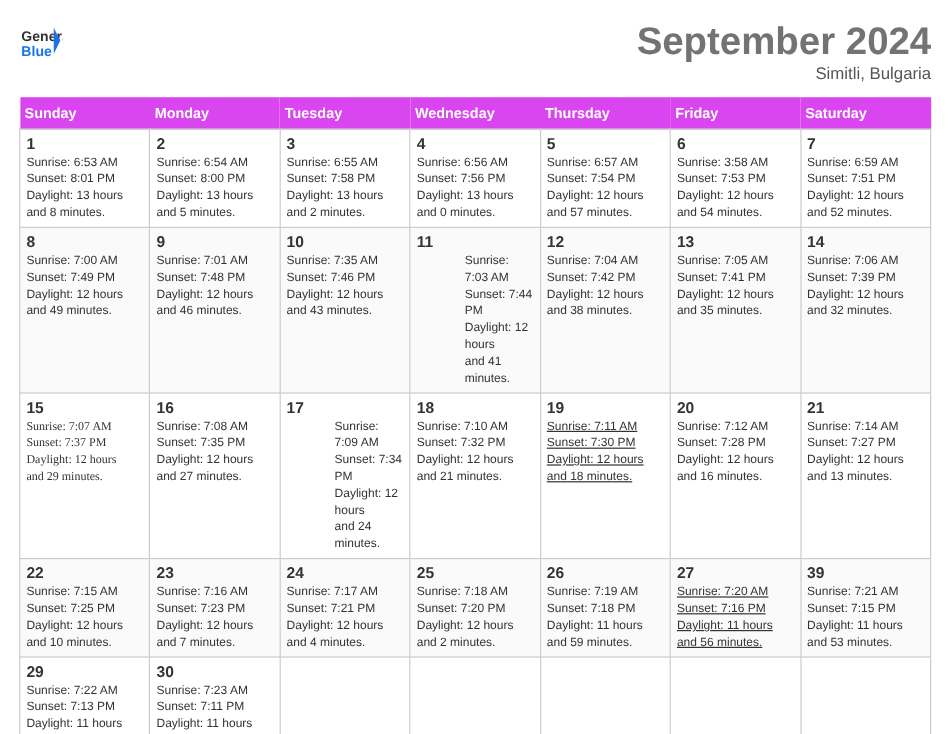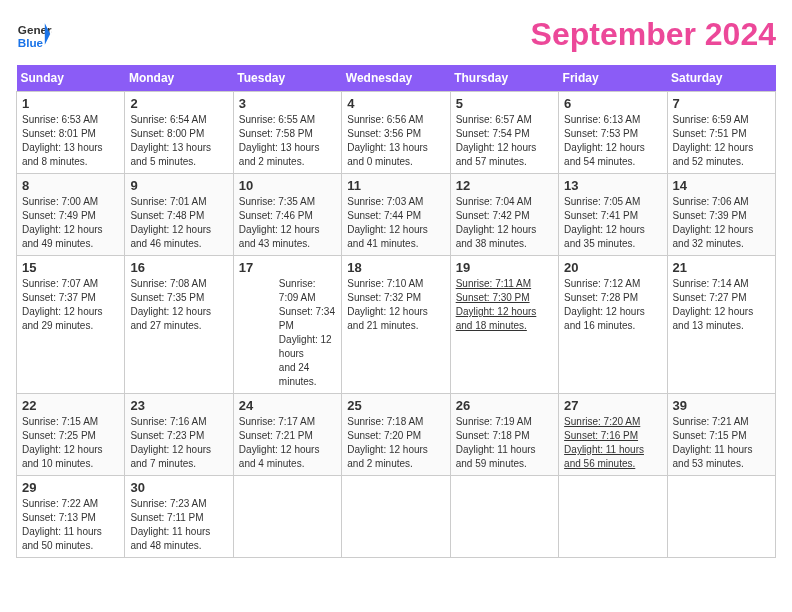--- a/index.html
+++ b/index.html
@@ -24,33 +24,33 @@
     .logo-icon {
       width: 36px;
       height: 36px;
     }
     .title-block {
       text-align: right;
     }
     .month-title {
       font-size: 32px;
       font-weight: bold;
-      color: #ec4899;
+      color: #737373;
     }
     .location {
       font-size: 14px;
       color: #555;
     }
     table {
       width: 100%;
       border-collapse: collapse;
       font-size: 11px;
     }
     thead th {
-      background-color: #8b5cf6;
+      background-color: #d946ef;
       color: #fff;
       padding: 6px 4px;
       text-align: left;
       font-size: 12px;
       font-weight: bold;
     }
     td {
       border: 1px solid #ccc;
       vertical-align: top;
       padding: 4px 5px;
@@ -88,20 +88,21 @@
 <div class="header">
   <div class="logo">
     <svg class="logo-icon" viewBox="0 0 40 40">
       <text x="2" y="20" font-size="13" font-weight="bold" fill="#333">General</text>
       <text x="2" y="34" font-size="13" font-weight="bold" fill="#1a73e8">Blue</text>
       <polygon points="32,8 38,20 32,32" fill="#1a73e8"></polygon>
     </svg>
   </div>
   <div class="title-block">
     <div class="month-title">September 2024</div>
+    <div class="location">Simitli, Bulgaria</div>
   </div>
 </div>
 
 <table>
   <thead>
     <tr>
 
     <th>Sunday</th>
         <th>Monday</th>
         <th>Tuesday</th>
@@ -130,34 +131,34 @@
         <td>
           <span class="day-num">3</span>
           <div class="day-info" style="white-space: pre-line;">Sunrise: 6:55 AM
 Sunset: 7:58 PM
 Daylight: 13 hours
 and 2 minutes.</div>
         </td>
         <td>
           <span class="day-num">4</span>
           <div class="day-info" style="white-space: pre-line;">Sunrise: 6:56 AM
-Sunset: 3:56 PM
+Sunset: 7:56 PM
 Daylight: 13 hours
 and 0 minutes.</div>
         </td>
         <td>
           <span class="day-num">5</span>
           <div class="day-info" style="white-space: pre-line;">Sunrise: 6:57 AM
 Sunset: 7:54 PM
 Daylight: 12 hours
 and 57 minutes.</div>
         </td>
         <td>
           <span class="day-num">6</span>
-          <div class="day-info" style="white-space: pre-line;">Sunrise: 6:13 AM
+          <div class="day-info" style="white-space: pre-line;">Sunrise: 3:58 AM
 Sunset: 7:53 PM
 Daylight: 12 hours
 and 54 minutes.</div>
         </td>
         <td>
           <span class="day-num">7</span>
           <div class="day-info" style="white-space: pre-line;">Sunrise: 6:59 AM
 Sunset: 7:51 PM
 Daylight: 12 hours
 and 52 minutes.</div>
@@ -180,21 +181,21 @@
         </td>
         <td>
           <span class="day-num">10</span>
           <div class="day-info" style="white-space: pre-line;">Sunrise: 7:35 AM
 Sunset: 7:46 PM
 Daylight: 12 hours
 and 43 minutes.</div>
         </td>
         <td>
           <span class="day-num">11</span>
-          <div class="day-info" style="white-space: pre-line;">Sunrise: 7:03 AM
+          <div class="day-info" style="white-space: pre-line; margin-left: 40px;">Sunrise: 7:03 AM
 Sunset: 7:44 PM
 Daylight: 12 hours
 and 41 minutes.</div>
         </td>
         <td>
           <span class="day-num">12</span>
           <div class="day-info" style="white-space: pre-line;">Sunrise: 7:04 AM
 Sunset: 7:42 PM
 Daylight: 12 hours
 and 38 minutes.</div>
@@ -210,21 +211,21 @@
           <span class="day-num">14</span>
           <div class="day-info" style="white-space: pre-line;">Sunrise: 7:06 AM
 Sunset: 7:39 PM
 Daylight: 12 hours
 and 32 minutes.</div>
         </td>
       </tr>
       <tr>
         <td>
           <span class="day-num">15</span>
-          <div class="day-info" style="white-space: pre-line;">Sunrise: 7:07 AM
+          <div class="day-info" style="white-space: pre-line; font-family: Liberation Serif, serif;">Sunrise: 7:07 AM
 Sunset: 7:37 PM
 Daylight: 12 hours
 and 29 minutes.</div>
         </td>
         <td>
           <span class="day-num">16</span>
           <div class="day-info" style="white-space: pre-line;">Sunrise: 7:08 AM
 Sunset: 7:35 PM
 Daylight: 12 hours
 and 27 minutes.</div>

